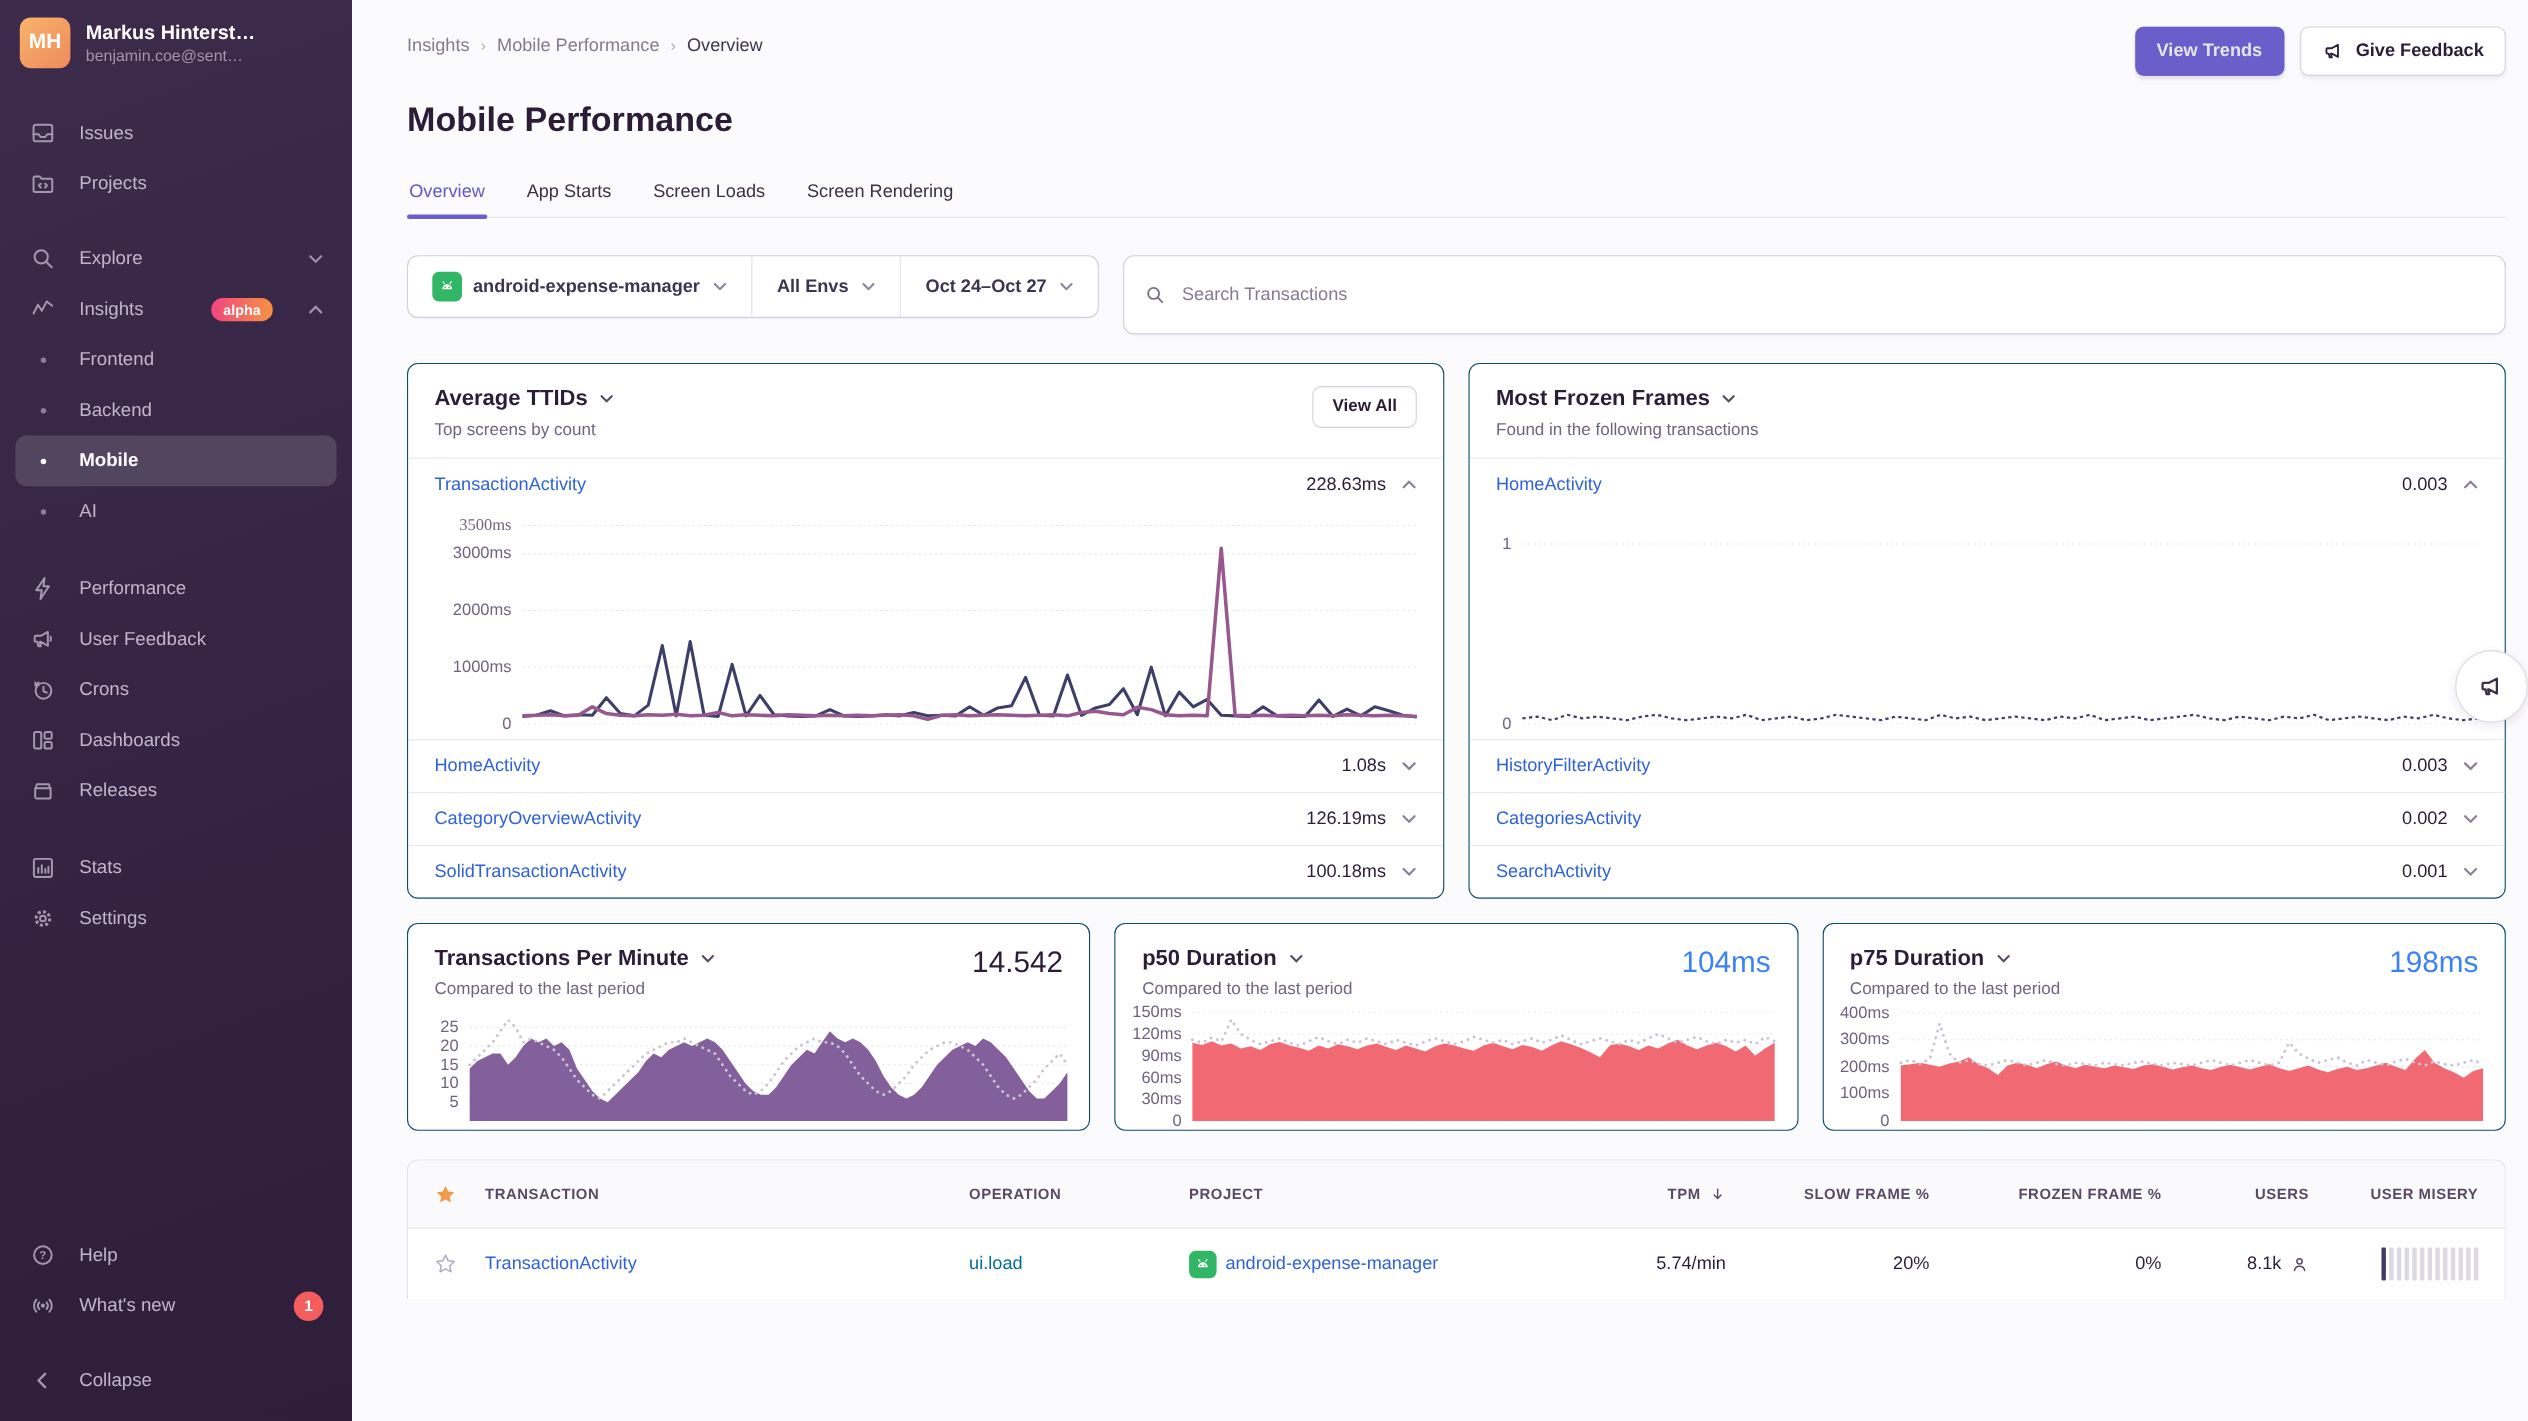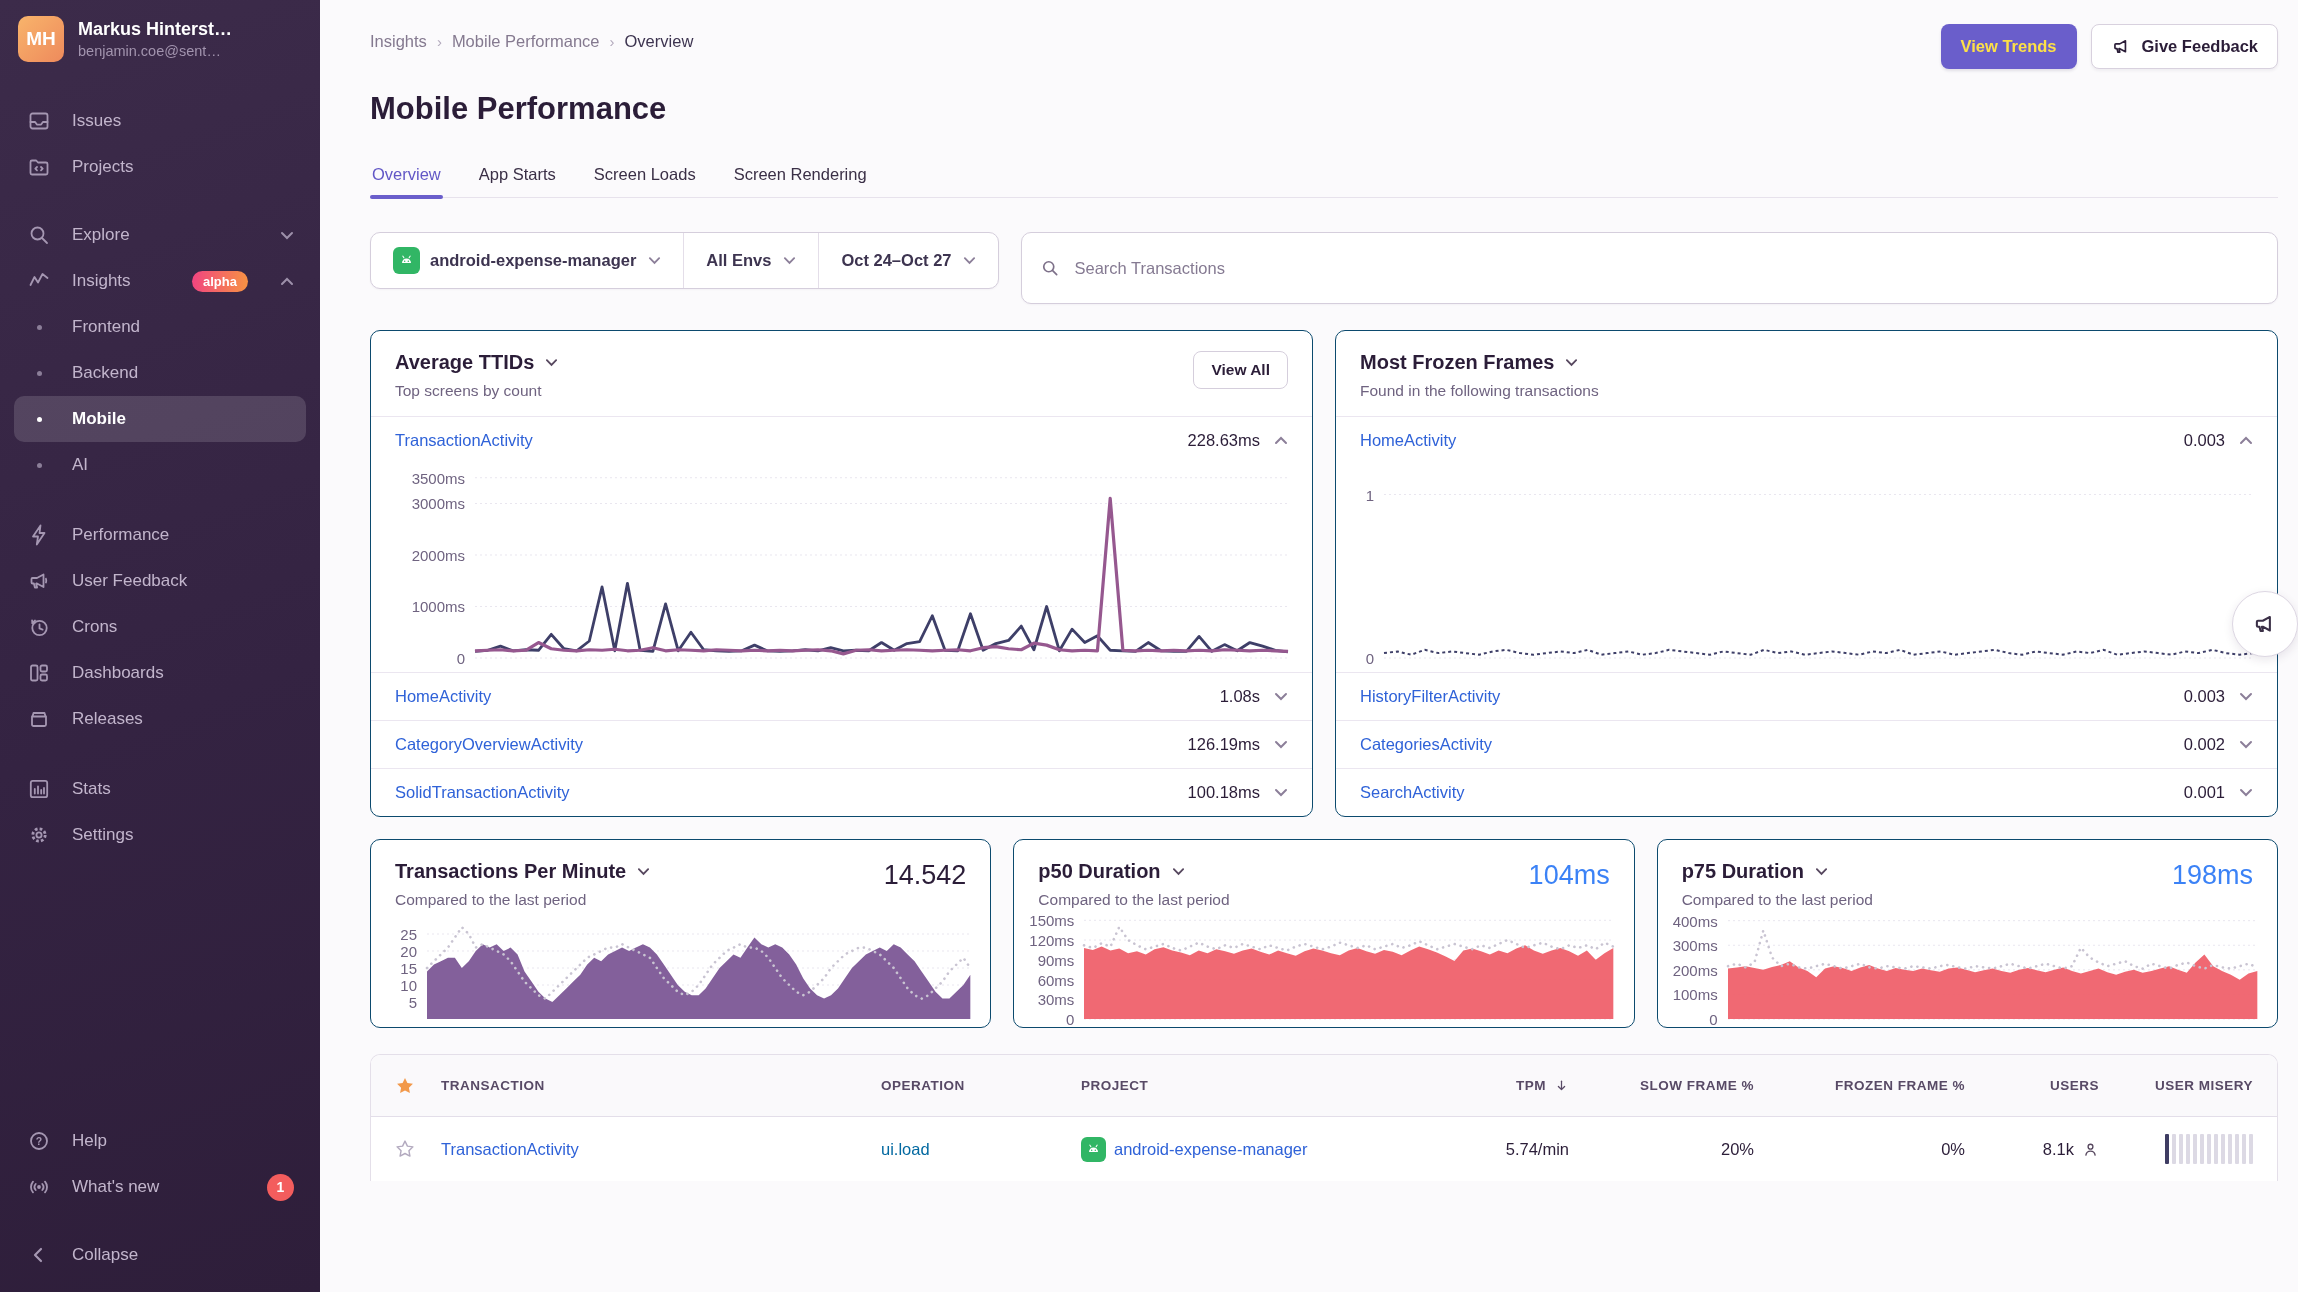--- a/index.html
+++ b/index.html
@@ -59,21 +59,21 @@
   
   .main { flex:1; min-width:0; display:flex; flex-direction:column; padding:0 20px 0 50px; position:relative; }
   .topbar { display:flex; align-items:flex-start; justify-content:space-between; padding-top:24px; }
   .breadcrumbs { display:flex; align-items:center; gap:10px; font-size:16.5px; color:#84798f; padding-top:8px; }
   .crumb { cursor:pointer; }
   .crumb-sep { color:#b2a9bc; font-size:15px; }
   .crumb-current { color:#3d3450; }
   .top-actions { display:flex; gap:14px; }
   .btn { border-radius:8px; font-size:16.5px; font-weight:bold; padding:11px 19px; cursor:pointer;
          display:flex; align-items:center; gap:10px; border:1px solid transparent; font-family:inherit; }
-  .btn-primary { background:#6a5ecb; color:#fde047; box-shadow:0 2px 3px rgba(45,30,70,.12); }
+  .btn-primary { background:#6a5ecb; color:#e5e5e5; box-shadow:0 2px 3px rgba(45,30,70,.12); }
   .btn-default { background:#fff; color:#2b1d38; border-color:#d8d1de; box-shadow:0 2px 3px rgba(45,30,70,.06); }
   .page-title { font-size:31px; font-weight:bold; color:#2b1d38; margin:22px 0 0 0; }
   .tabs { display:flex; gap:34px; margin-top:38px; border-bottom:1px solid #e7e2ec; }
   .tab { font-size:16.5px; color:#3a2f46; padding:0 2px 13px 2px; cursor:pointer; position:relative; }
   .tab.active { color:#6257c6; }
   .tab.active::after { content:""; position:absolute; left:0; right:0; bottom:-2px; height:4px; border-radius:4px; background:#6a5ecb; }
 
   
   .filter-row { display:flex; gap:22px; margin-top:34px; }
   .filter-group { display:flex; background:#fff; border:1px solid #d5cedc; border-radius:10px; height:57px; align-items:stretch; box-shadow:0 1px 2px rgba(45,30,70,.04); }
@@ -451,21 +451,21 @@
             <span class="chev-sm">
                 <svg width="14" height="9" viewBox="0 0 14 9" fill="none" stroke="currentColor" stroke-width="2" stroke-linecap="round">
                   <polyline points="2,7 7,2 12,7"></polyline>
                 </svg>
               </span>
           </span>
         </div>
 
         <div class="chart-wrap">
           <div class="y-labels" style="width:104px">
-              <span style="top: 4.10959%;">3500ms</span>
+              <span style="top: 4.10959%; font-family: Liberation Serif, serif;">3500ms</span>
               <span style="top: 17.8082%;">3000ms</span>
               <span style="top: 45.2055%;">2000ms</span>
               <span style="top: 72.6027%;">1000ms</span>
               <span style="top: 100%;">0</span>
             </div>
           <div class="chart-box">
               <svg viewBox="0 0 100 100" preserveAspectRatio="none" class="plot">
                 <line x1="0" x2="100" y1="4.11" y2="4.11" class="gridline" vector-effect="non-scaling-stroke"></line>
                 <line x1="0" x2="100" y1="17.81" y2="17.81" class="gridline" vector-effect="non-scaling-stroke"></line>
                 <line x1="0" x2="100" y1="45.21" y2="45.21" class="gridline" vector-effect="non-scaling-stroke"></line>

